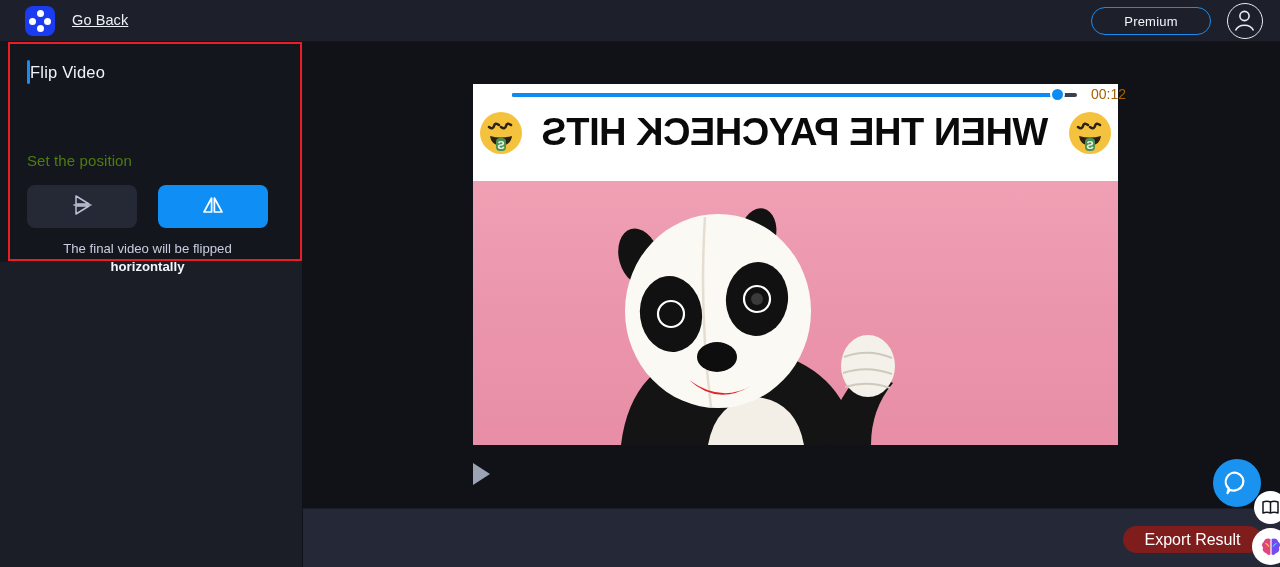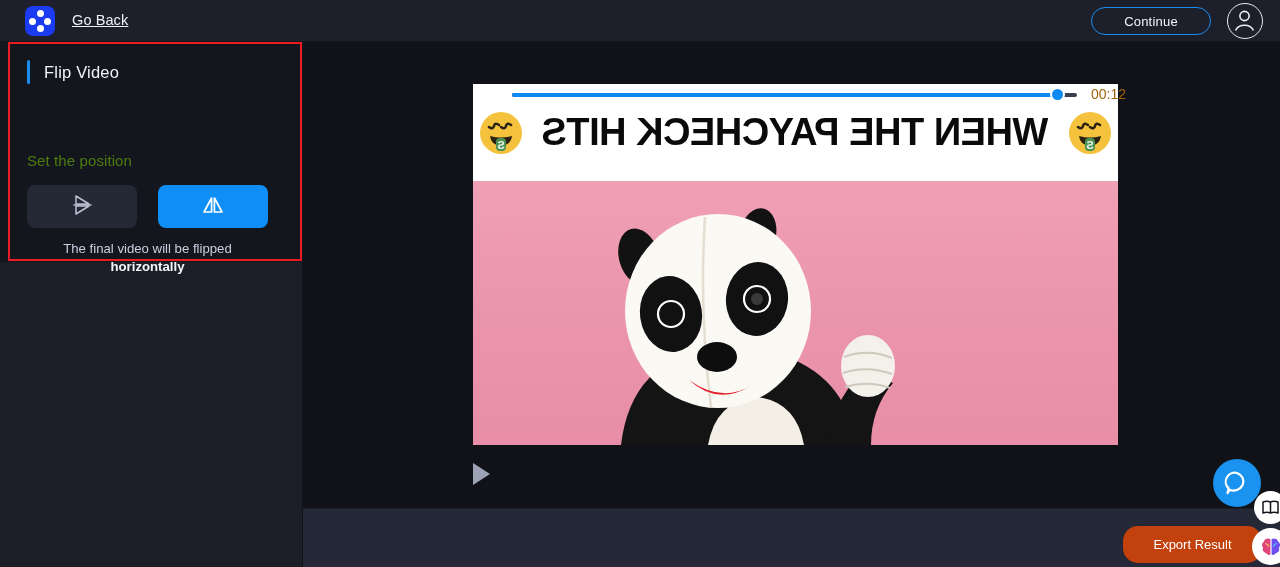--- a/index.html
+++ b/index.html
@@ -60,21 +60,21 @@
     background: #14161d;
   }
   .red-box {
     position: absolute; left: 8px; top: 42px;
     width: 294px; height: 219px;
     border: 2px solid #ec1c24;
     pointer-events: none; z-index: 40;
   }
   .panel-title-row {
     position: absolute; left: 27px; top: 18px;
-    display: flex; align-items: center; gap: 14px;
+    display: flex; align-items: center; 
   }
   .accent-bar { width: 3px; height: 24px; background: #1a8cf0; border-radius: 2px; }
   .panel-title { font-size: 16.5px; color: #f0f3f8; letter-spacing: .2px; }
 
   .section-label {
     position: absolute; left: 27px; top: 110px;
     font-size: 15px; color: #4d7c0f; letter-spacing: .1px;
   }
 
   .flip-btns { position: absolute; left: 27px; top: 143px; display: flex; gap: 21px; }
@@ -158,23 +158,23 @@
   }
   .btn-outline {
     position: absolute; right: 170px; top: 17px;
     width: 199px; height: 29px; border-radius: 15px;
     border: 1.4px solid #1a8cf0; background: transparent;
     color: #f1f4fa; font-size: 13.5px; font-family: "Liberation Sans", sans-serif;
     display: flex; align-items: center; justify-content: center; cursor: pointer;
   }
   .btn-primary {
     position: absolute; right: 18px; top: 17px;
-    width: 139px; height: 37px; border-radius: 15px;
-    border: none; background: #c2410c;
-    color: #ffffff; font-size: 13px; font-family: "Liberation Sans", sans-serif;
+    width: 139px; height: 27px; border-radius: 15px;
+    border: none; background: #7f1d1d;
+    color: #ffffff; font-size: 16px; font-family: "Liberation Sans", sans-serif;
     display: flex; align-items: center; justify-content: center; cursor: pointer;
   }
 
   
   .chat-fab {
     position: absolute; left: 1213px; top: 459px;
     width: 48px; height: 48px; border-radius: 50%;
     background: #1a92f0; cursor: pointer; z-index: 30;
     display: flex; align-items: center; justify-content: center;
   }
@@ -197,21 +197,21 @@
 <div class="app">
 
   <div class="header">
     <div class="logo-box">
       <span class="dot d-top"></span>
       <span class="dot d-left"></span>
       <span class="dot d-right"></span>
       <span class="dot d-bot"></span>
     </div>
     <a class="go-back">Go Back</a>
-    <button class="premium-btn">Continue</button>
+    <button class="premium-btn">Premium</button>
     <div class="avatar">
       <svg width="33" height="33" viewBox="0 0 33 33">
         <circle cx="16.5" cy="12" r="4.6" fill="none" stroke="#e9edf4" stroke-width="1.6"></circle>
         <path d="M7.5 26.5 a9.6 8 0 0 1 18 0" fill="none" stroke="#e9edf4" stroke-width="1.6"></path>
       </svg>
     </div>
   </div>
 
   <div class="sidebar">
     <div class="panel">

